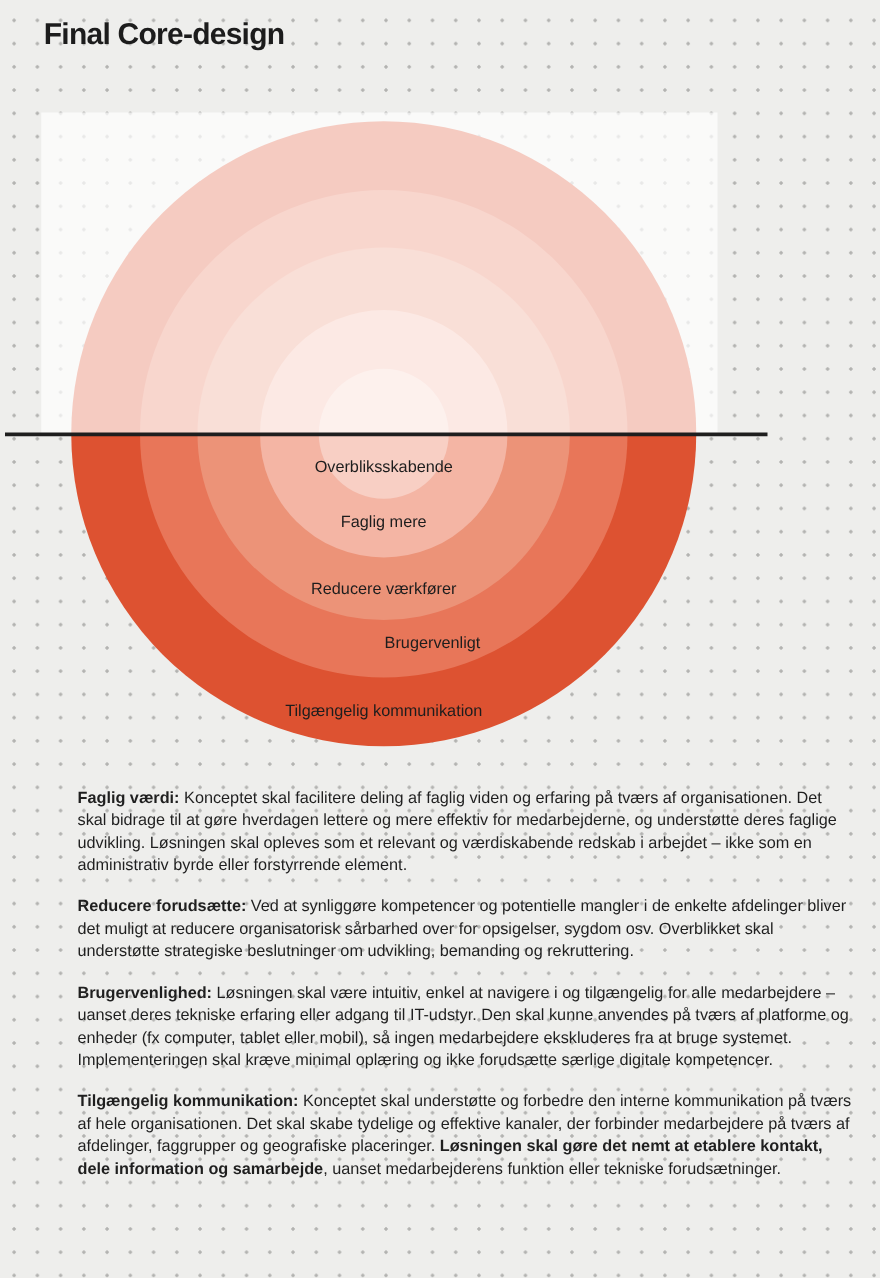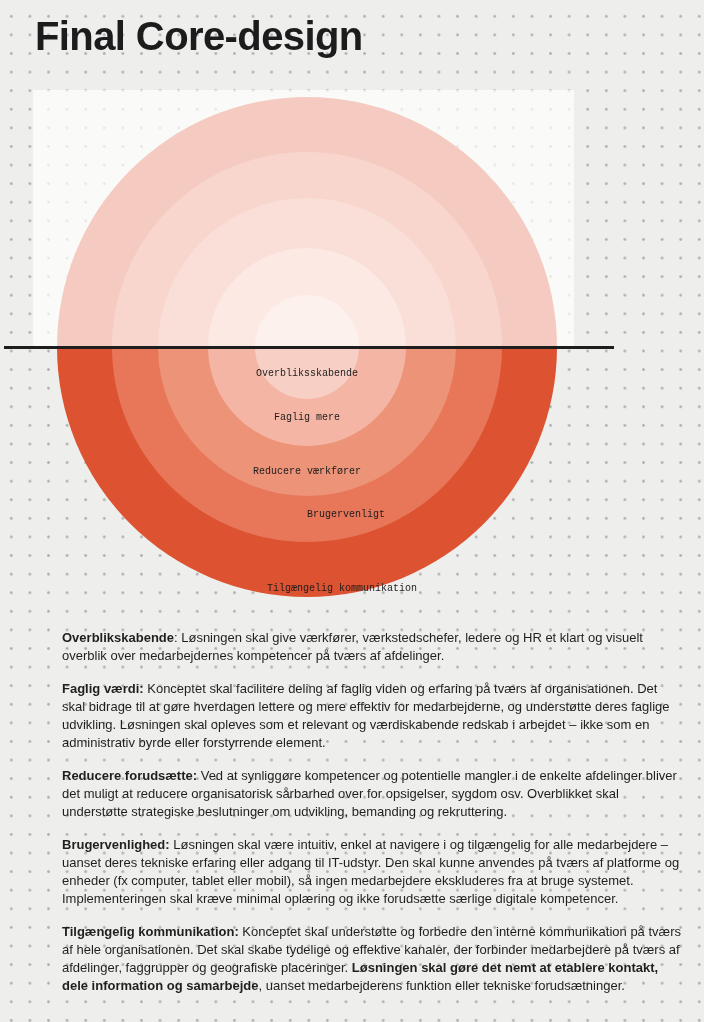--- a/index.html
+++ b/index.html
@@ -8,33 +8,33 @@
     position:relative;overflow:hidden;
     background-color:#eeeeec;
     background-image:radial-gradient(circle,#b2b2b0 1.1px,rgba(178,178,176,0) 1.6px);
     background-size:18.6px 18.6px;
     background-position:2px 7px;
     font-family:"Liberation Sans",sans-serif;
     color:#1f1f1f;
   }
   .title{
     position:absolute;left:35px;top:14px;margin:0;
-    font-size:40px;font-weight:700;letter-spacing:-0.6px;color:#1c1c1c;
+    font-size:24px;font-weight:700;letter-spacing:-0.6px;color:#1c1c1c;
   }
   .circle{position:absolute;border-radius:50%;}
   .fade-overlay{
     position:absolute;left:33px;top:90px;width:541px;height:257px;
     background:rgba(255,255,255,0.7);
   }
   .divider{
     position:absolute;left:4px;top:346px;width:610px;height:3px;background:#1e1e1e;
   }
   .ring-label{
     position:absolute;left:307px;transform:translate(-50%,-50%);
-    font-size:10px;color:#1d1d1d;white-space:nowrap;font-family:Liberation Mono, monospace;
+    font-size:13px;color:#1d1d1d;white-space:nowrap;
   }
   .paragraphs{
     position:absolute;left:62px;top:629px;width:620px;
     font-size:13px;line-height:18px;color:#1f1f1f;
   }
   .paragraphs p{margin:0 0 15px 0;}
   .seg-bold{font-weight:700;}
 </style>
 </head>
 <body>
@@ -52,23 +52,22 @@
 
   <div class="fade-overlay"></div>
 
   <div class="divider"></div>
 
   <div id="ring-labels">
       <div class="ring-label" style="top: 373px;">Overbliksskabende</div>
       <div class="ring-label" style="top: 417px;">Faglig mere</div>
       <div class="ring-label" style="top: 471px;">Reducere værkfører</div>
       <div class="ring-label" style="top: 514px; margin-left: 39px;">Brugervenligt</div>
-      <div class="ring-label" style="top: 588px; margin-left: 35px;">Tilgængelig kommunikation</div>
+      <div class="ring-label" style="top: 568px;">Tilgængelig kommunikation</div>
     </div>
 
   <div class="paragraphs" id="paragraphs">
-      <p><span class="seg-bold">Overblikskabende</span><span>: Løsningen skal give værkfører, værkstedschefer, ledere og HR et klart og visuelt overblik over medarbejdernes kompetencer på tværs af afdelinger.</span></p>
       <p><span class="seg-bold">Faglig værdi:</span><span> Konceptet skal facilitere deling af faglig viden og erfaring på tværs af organisationen. Det skal bidrage til at gøre hverdagen lettere og mere effektiv for medarbejderne, og understøtte deres faglige udvikling. Løsningen skal opleves som et relevant og værdiskabende redskab i arbejdet – ikke som en administrativ byrde eller forstyrrende element.</span></p>
       <p><span class="seg-bold">Reducere forudsætte:</span><span> Ved at synliggøre kompetencer og potentielle mangler i de enkelte afdelinger bliver det muligt at reducere organisatorisk sårbarhed over for opsigelser, sygdom osv. Overblikket skal understøtte strategiske beslutninger om udvikling, bemanding og rekruttering.</span></p>
       <p><span class="seg-bold">Brugervenlighed:</span><span> Løsningen skal være intuitiv, enkel at navigere i og tilgængelig for alle medarbejdere – uanset deres tekniske erfaring eller adgang til IT-udstyr. Den skal kunne anvendes på tværs af platforme og enheder (fx computer, tablet eller mobil), så ingen medarbejdere ekskluderes fra at bruge systemet. Implementeringen skal kræve minimal oplæring og ikke forudsætte særlige digitale kompetencer.</span></p>
       <p><span class="seg-bold">Tilgængelig kommunikation:</span><span> Konceptet skal understøtte og forbedre den interne kommunikation på tværs af hele organisationen. Det skal skabe tydelige og effektive kanaler, der forbinder medarbejdere på tværs af afdelinger, faggrupper og geografiske placeringer. </span><span class="seg-bold">Løsningen skal gøre det nemt at etablere kontakt, dele information og samarbejde</span><span>, uanset medarbejderens funktion eller tekniske forudsætninger.</span></p>
     </div>
 </div>
 
 </body></html>

